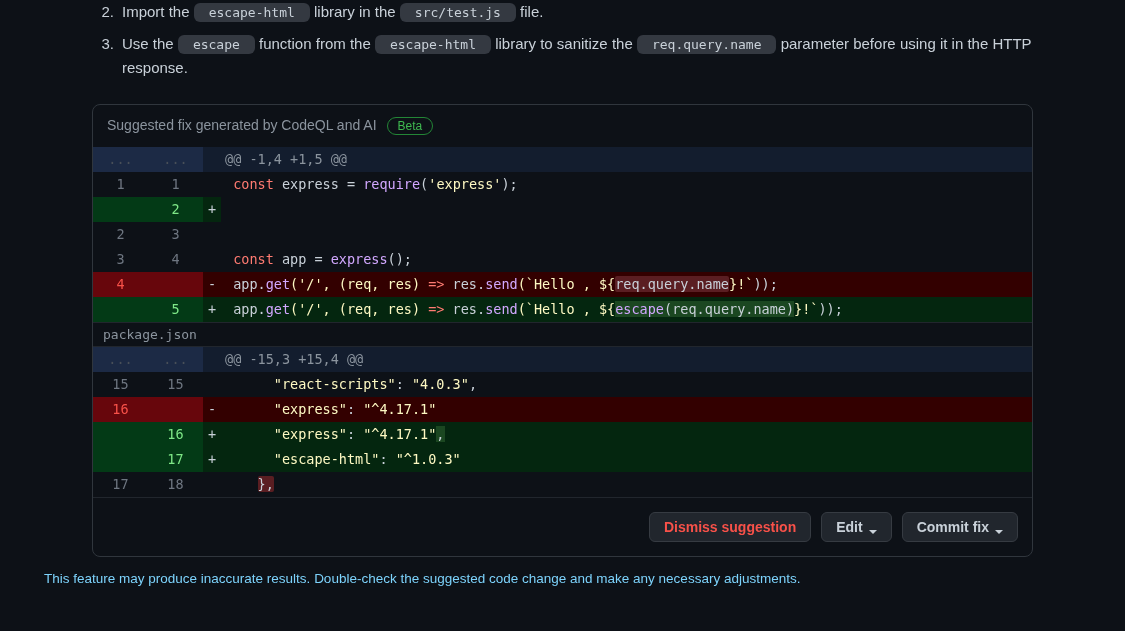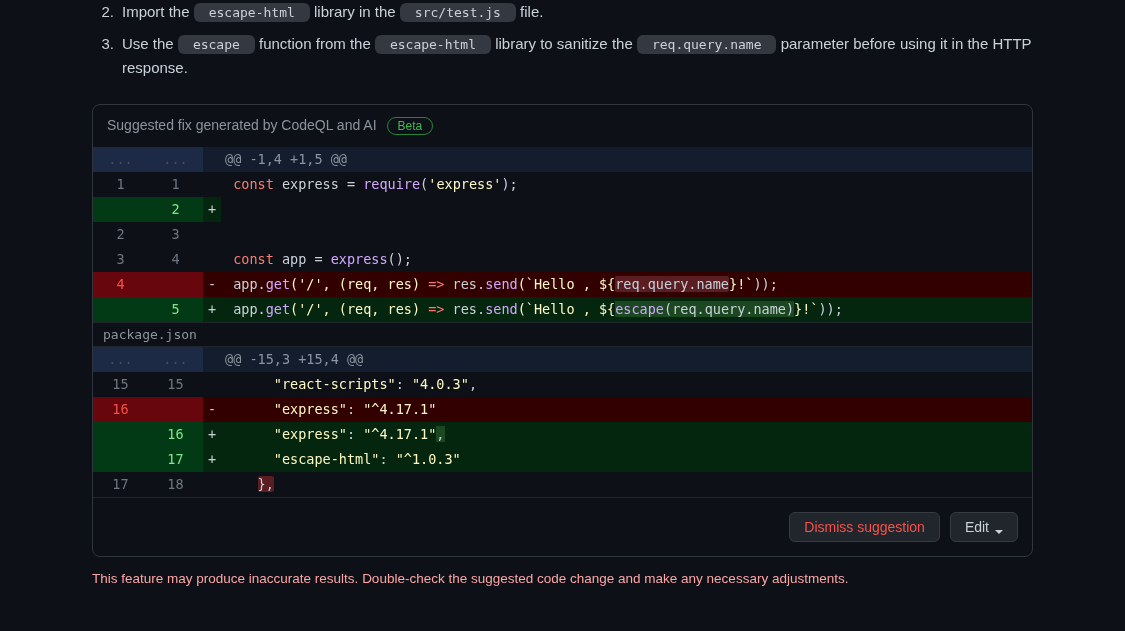--- a/index.html
+++ b/index.html
@@ -133,33 +133,34 @@
     background: #21262d;
     border: 1px solid #363b42;
     color: #c9d1d9;
     padding: 6px 14px;
     border-radius: 6px;
     font-size: 14px;
     cursor: pointer;
     display: inline-flex;
     align-items: flex-end;
     gap: 6px;
+    font-weight: bold;
   }
   .btn.danger { color: #f85149; }
   .caret::after {
     content: "";
     display: inline-block;
     border: 4px solid transparent;
     border-top-color: currentColor;
     transform: translateY(3px);
   }
 
   .footnote {
-    margin: 14px 92px 0 92px;
-    color: #fca5a5;
+    margin: 14px 92px 0 44px;
+    color: #7dd3fc;
     font-size: 13.5px;
   }
 </style>
 </head>
 <body>
 
 <div class="instructions">
   <ol>
     <li>
       <span class="li-num">2.</span>
@@ -280,16 +281,19 @@
     </div>
   </div>
 
   <div class="actions">
     <button class="btn danger">
         <span>Dismiss suggestion</span>
       </button>
     <button class="btn caret">
         <span>Edit</span>
       </button>
+    <button class="btn caret">
+        <span>Commit fix</span>
+      </button>
   </div>
 </div>
 
 <div class="footnote">This feature may produce inaccurate results. Double-check the suggested code change and make any necessary adjustments.</div>
 
 </body></html>

